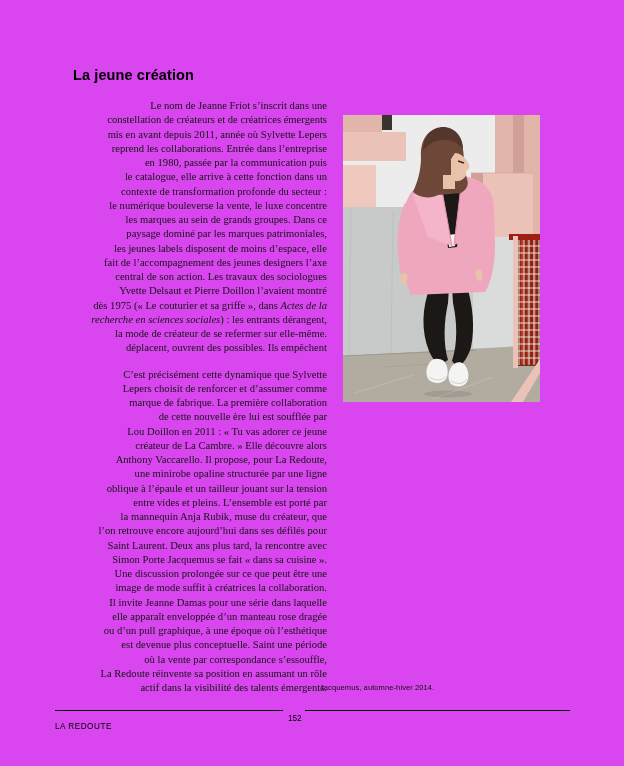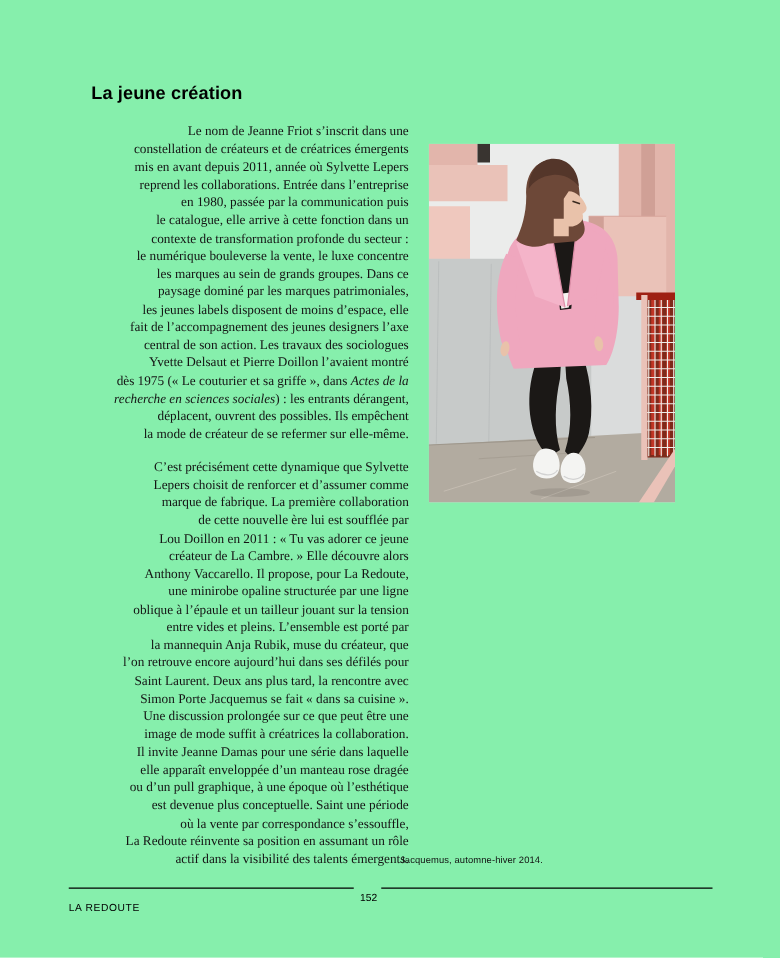--- a/index.html
+++ b/index.html
@@ -7,21 +7,21 @@
     --c-wallpinklt:#eac2b8; --c-wallpinklt2:#efc8be; --c-wall:#c7cac9;
     --c-walllt:#dadcdc; --c-floor:#b2aba0; --c-slot:#393430;
     --c-coat:#efa7be; --c-coatlt:#f4b4c9; --c-hair:#6d4838; --c-hairdk:#54362a;
     --c-skin:#e9c2aa; --c-black:#1b1816; --c-shoe:#f4f4f2;
     --c-red:#c13524; --c-reddk:#7d2a1a; --c-redbar:#9e2013; --c-collar:#f6f4f1;
     --c-ink:#141414;
   }
   html,body{margin:0;padding:0;}
   body{width:624px;height:766px;background:#ffffff;position:relative;overflow:hidden;
        font-family:"Liberation Serif", serif;color:var(--c-ink);}
-  .page{position:absolute;inset:0;background:#86efac;}
+  .page{position:absolute;inset:0;background:#d946ef;}
   .title{position:absolute;left:73px;top:57px;font-family:"Liberation Sans",sans-serif;
          font-weight:bold;font-size:14.5px;letter-spacing:.1px;color:#000;}
   .article{position:absolute;left:55px;top:99px;width:272px;font-size:10.6px;color:var(--c-ink);}
   .para{margin:0 0 12px 0;text-align:right;}
   .tline{white-space:nowrap;height:14.25px;line-height:14.25px;}
   .tline i{font-style:italic;}
   .photo{position:absolute;left:343px;top:115px;width:197px;height:287px;}
   .photo svg{display:block;width:197px;height:287px;}
   .caption{position:absolute;left:320px;top:683px;font-family:"Liberation Sans",sans-serif;
            font-size:7.5px;letter-spacing:.1px;color:#111;}
@@ -71,22 +71,22 @@
           <div class="tline">les marques au sein de grands groupes. Dans ce</div>
           <div class="tline">paysage dominé par les marques patrimoniales,</div>
           <div class="tline">les jeunes labels disposent de moins d’espace, elle</div>
           <div class="tline">fait de l’accompagnement des jeunes designers l’axe</div>
           <div class="tline">central de son action. Les travaux des sociologues</div>
           <div class="tline">Yvette Delsaut et Pierre Doillon l’avaient montré</div>
         </div>
       <div class="tline"><span>dès 1975 (« Le couturier et sa griffe », dans </span><i>Actes de la</i></div>
       <div class="tline"><i>recherche en sciences sociales</i><span>) : les entrants dérangent,</span></div>
       <div>
+          <div class="tline">la mode de créateur de se refermer sur elle-même.</div>
           <div class="tline">déplacent, ouvrent des possibles. Ils empêchent</div>
-          <div class="tline">la mode de créateur de se refermer sur elle-même.</div>
         </div>
     </div>
     <div class="para">
         <div class="tline">C’est précisément cette dynamique que Sylvette</div>
         <div class="tline">Lepers choisit de renforcer et d’assumer comme</div>
         <div class="tline">marque de fabrique. La première collaboration</div>
         <div class="tline">de cette nouvelle ère lui est soufflée par</div>
         <div class="tline">Lou Doillon en 2011 : « Tu vas adorer ce jeune</div>
         <div class="tline">créateur de La Cambre. » Elle découvre alors</div>
         <div class="tline">Anthony Vaccarello. Il propose, pour La Redoute,</div>

